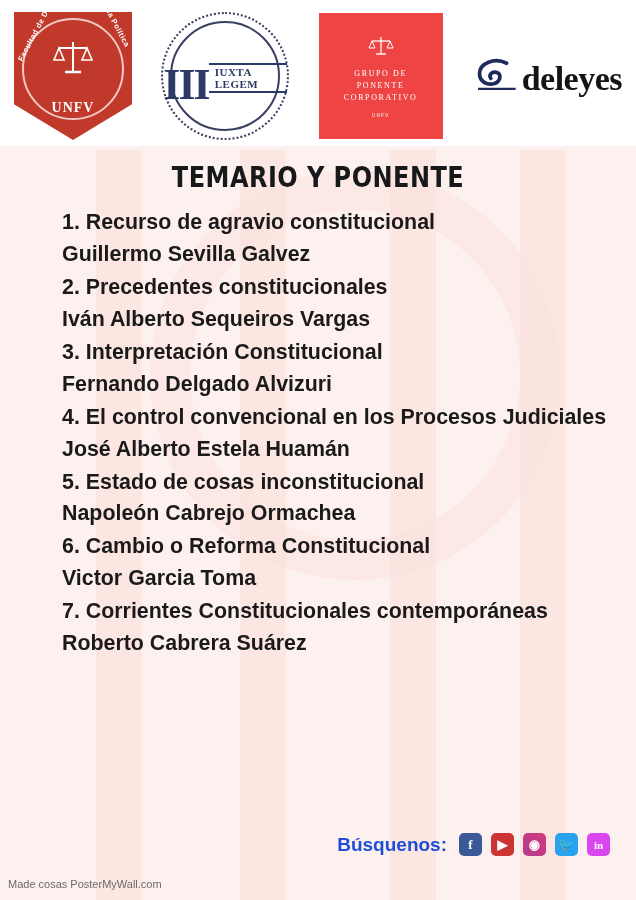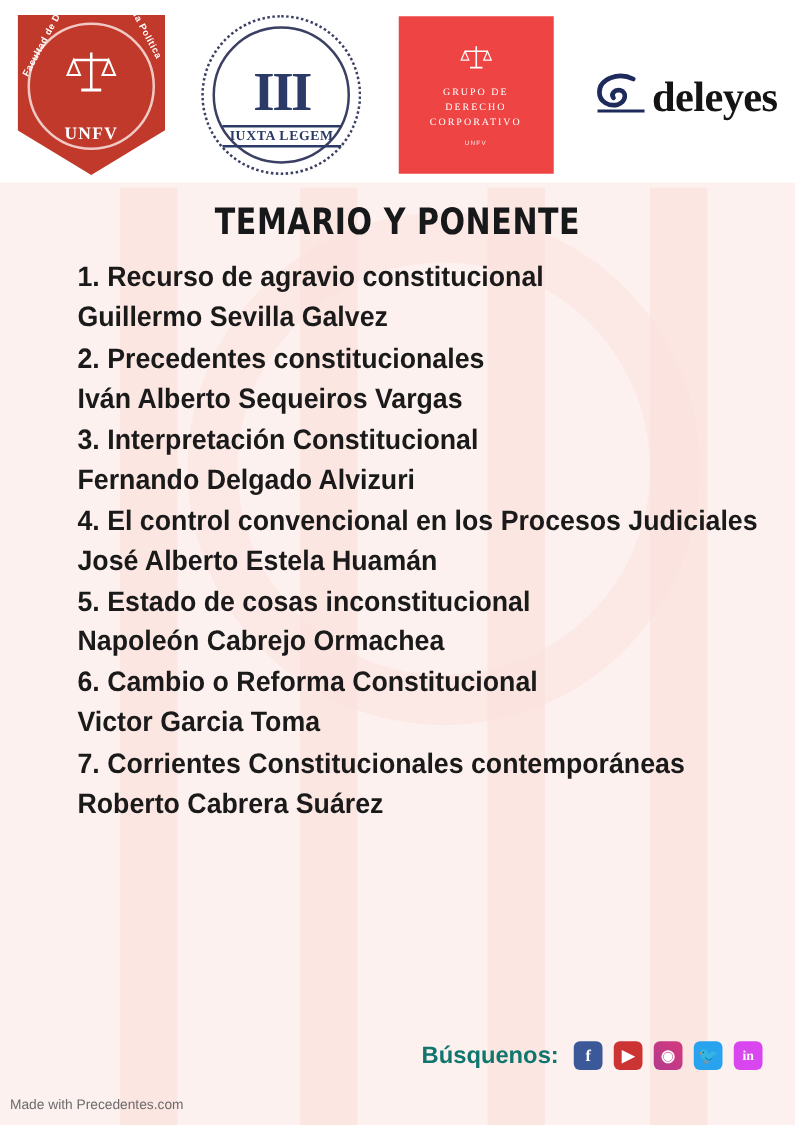--- a/index.html
+++ b/index.html
@@ -129,21 +129,21 @@
   .logo-iuxta {
     position: relative;
     width: 124px;
     height: 124px;
     border-radius: 50%;
     border: 2px dotted #3a3f63;
     background: #ffffff;
     display: flex;
     align-items: center;
     justify-content: center;
-    flex-direction: column;
+    flex-direction: row;
   }
   .logo-iuxta .inner-ring {
     position: absolute;
     left: 7px; top: 7px; right: 7px; bottom: 7px;
     border: 2px solid #3a3f63;
     border-radius: 50%;
   }
   .logo-iuxta .pillars {
     position: relative;
     z-index: 2;
@@ -266,21 +266,21 @@
     right: 26px;
     bottom: 44px;
     display: flex;
     align-items: center;
     gap: 9px;
   }
   .social-label {
     font-family: "Liberation Sans Narrow", "Liberation Sans", sans-serif;
     font-size: 19px;
     font-weight: bold;
-    color: #0f766e;
+    color: #1d4ed8;
     margin-right: 3px;
   }
   .social-icon {
     width: 23px;
     height: 23px;
     border-radius: 5px;
     display: flex;
     align-items: center;
     justify-content: center;
     color: #ffffff;
@@ -346,21 +346,21 @@
       <div class="logo-gdc">
         <svg class="gdc-mark" width="26" height="24" viewBox="0 0 26 24">
           <line x1="13" y1="3" x2="13" y2="20" stroke="#ffffff" stroke-width="1.3"></line>
           <line x1="4" y1="7" x2="22" y2="7" stroke="#ffffff" stroke-width="1.3"></line>
           <path d="M4 7 L1 14 L7 14 Z" fill="none" stroke="#ffffff" stroke-width="1"></path>
           <path d="M22 7 L19 14 L25 14 Z" fill="none" stroke="#ffffff" stroke-width="1"></path>
           <line x1="8" y1="20" x2="18" y2="20" stroke="#ffffff" stroke-width="1.4"></line>
         </svg>
         <div class="gdc-text">
           <div>GRUPO DE</div>
-          <div>DERECHO</div>
+          <div>PONENTE</div>
           <div>CORPORATIVO</div>
         </div>
         <div class="gdc-sub">UNFV</div>
       </div>
     </div>
 
     <div class="logo-box">
       <div class="logo-deleyes">
         <svg width="66" height="46" viewBox="0 0 66 46">
           <path d="M46 6 C30 -2 10 6 10 20 C10 30 20 36 30 33 C38 30 40 20 32 18 C26 17 22 22 25 26" fill="none" stroke="#1d2a5b" stroke-width="5" stroke-linecap="round"></path>
@@ -415,15 +415,15 @@
 
   <div class="social-row">
     <div class="social-label">Búsquenos:</div>
     <div class="social-icon si-facebook">f</div>
     <div class="social-icon si-youtube">▶</div>
     <div class="social-icon si-instagram">◉</div>
     <div class="social-icon si-twitter">🐦</div>
     <div class="social-icon si-linkedin">in</div>
   </div>
 
-  <div class="made-with">Made with Precedentes.com</div>
+  <div class="made-with">Made cosas PosterMyWall.com</div>
 
 </div>
 
 </body></html>

